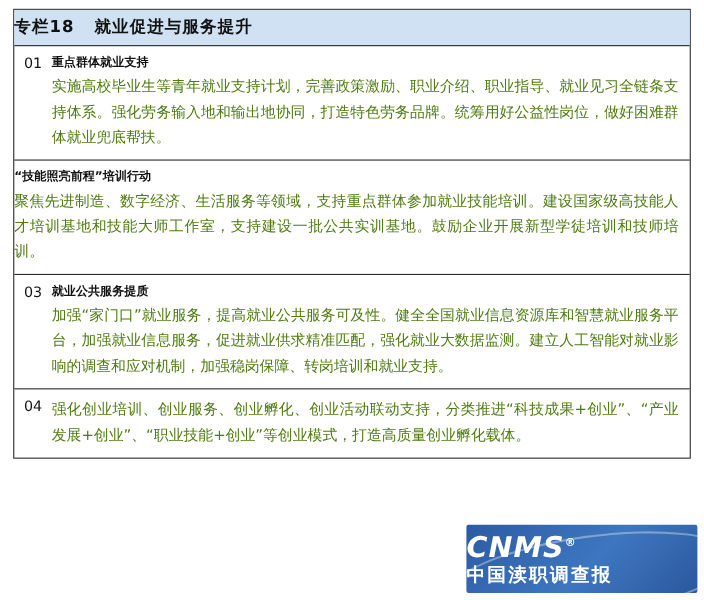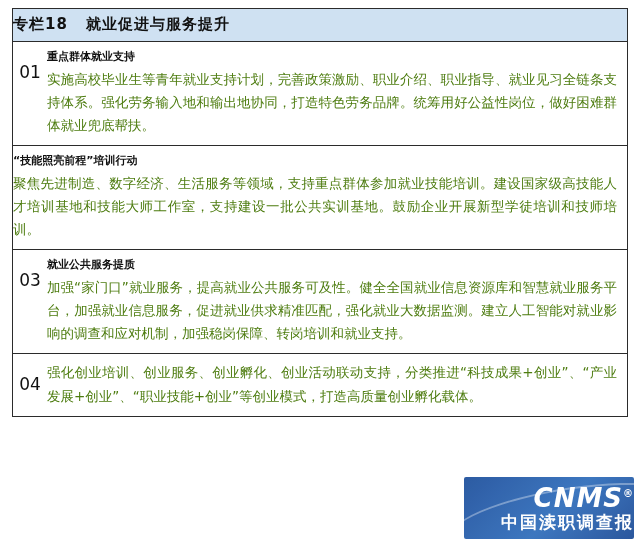--- a/index.html
+++ b/index.html
@@ -45,23 +45,23 @@
     align-items: stretch;
     border-bottom: 1px solid #2b2b2b;
   }
   .row:last-child {
     border-bottom: none;
   }
   .num-cell {
     width: 34px;
     min-width: 34px;
     text-align: center;
-    font-size: 17px;
+    font-size: 13px;
     color: #111111;
-    padding-top: 20px;
+    padding-top: 9px;
     box-sizing: border-box;
   }
   .body-cell {
     flex: 1;
     padding: 7px 10px 8px 0;
     box-sizing: border-box;
   }
   .item-head {
     font-size: 11px;
     font-weight: bold;
@@ -74,28 +74,28 @@
     color: #4d7c0f;
     line-height: 1.72;
     text-align: justify;
     text-justify: inter-ideograph;
   }
   
   .watermark {
     position: absolute;
     right: 6px;
     bottom: 6px;
-    width: 170px;
+    width: 210px;
     height: 62px;
     background: linear-gradient(135deg, #1d4f9c 0%, #2f6dbb 55%, #1c4b96 100%);
     border-radius: 2px;
     display: flex;
     flex-direction: column;
     justify-content: center;
-    align-items: flex-end;
+    align-items: flex-start;
     opacity: 0.93;
     overflow: hidden;
   }
   .watermark .wm-logo {
     color: #ffffff;
     font-size: 26px;
     font-weight: bold;
     font-style: italic;
     letter-spacing: 1px;
     line-height: 1;

